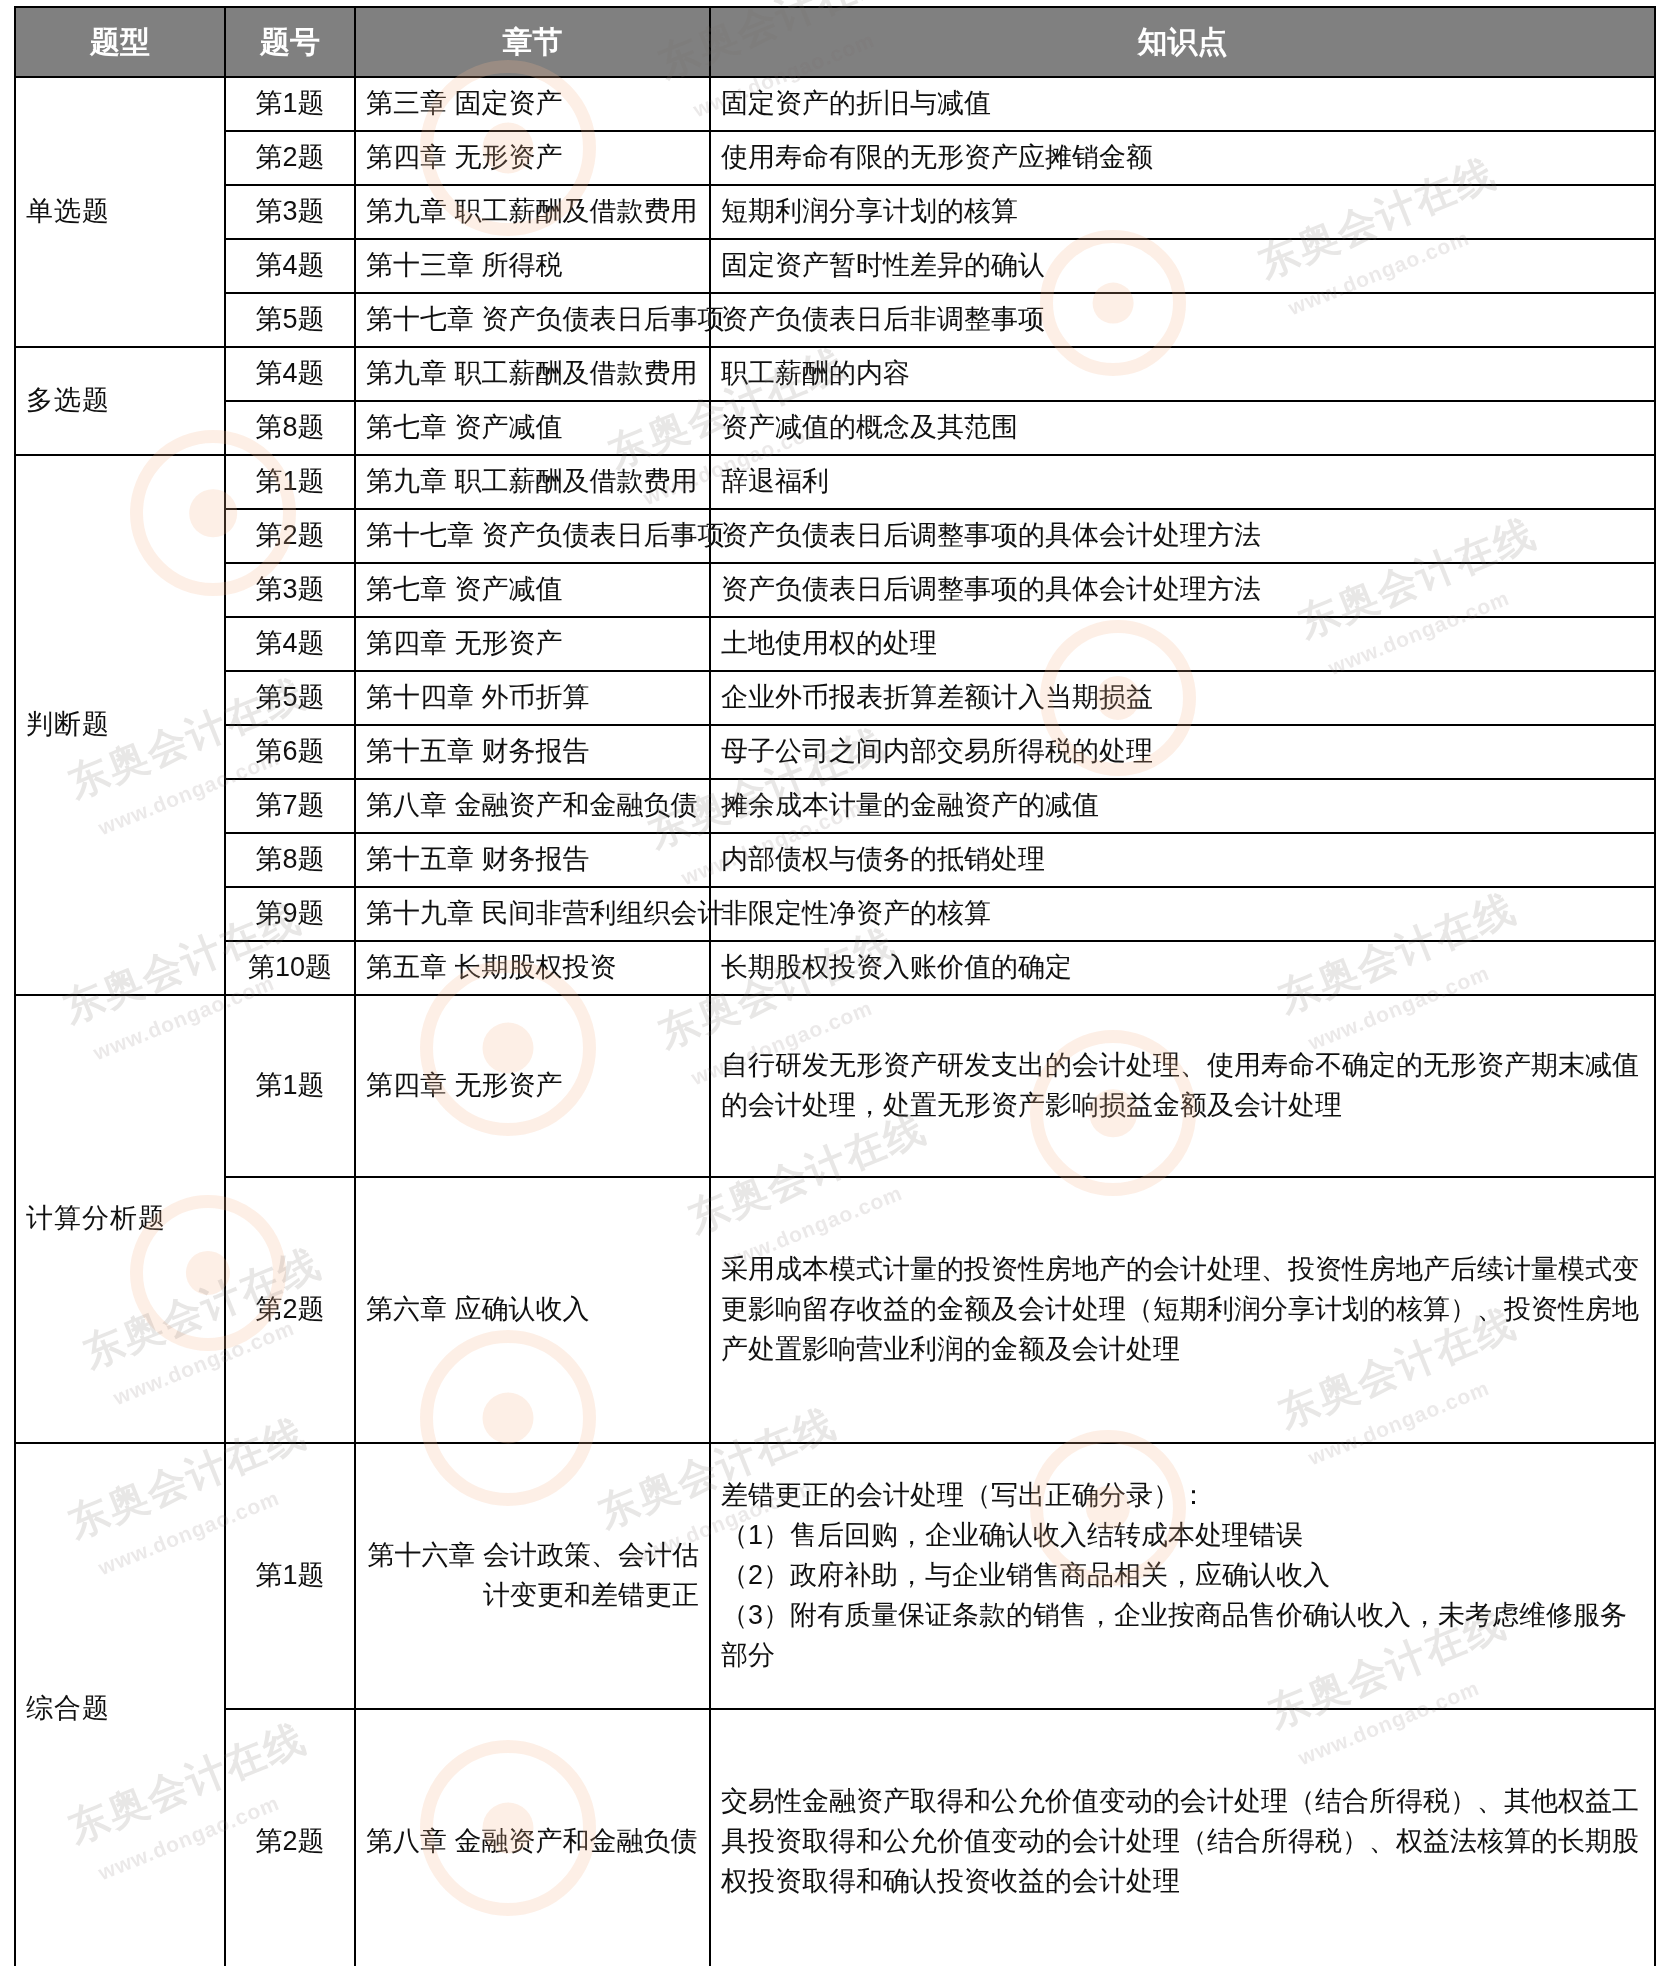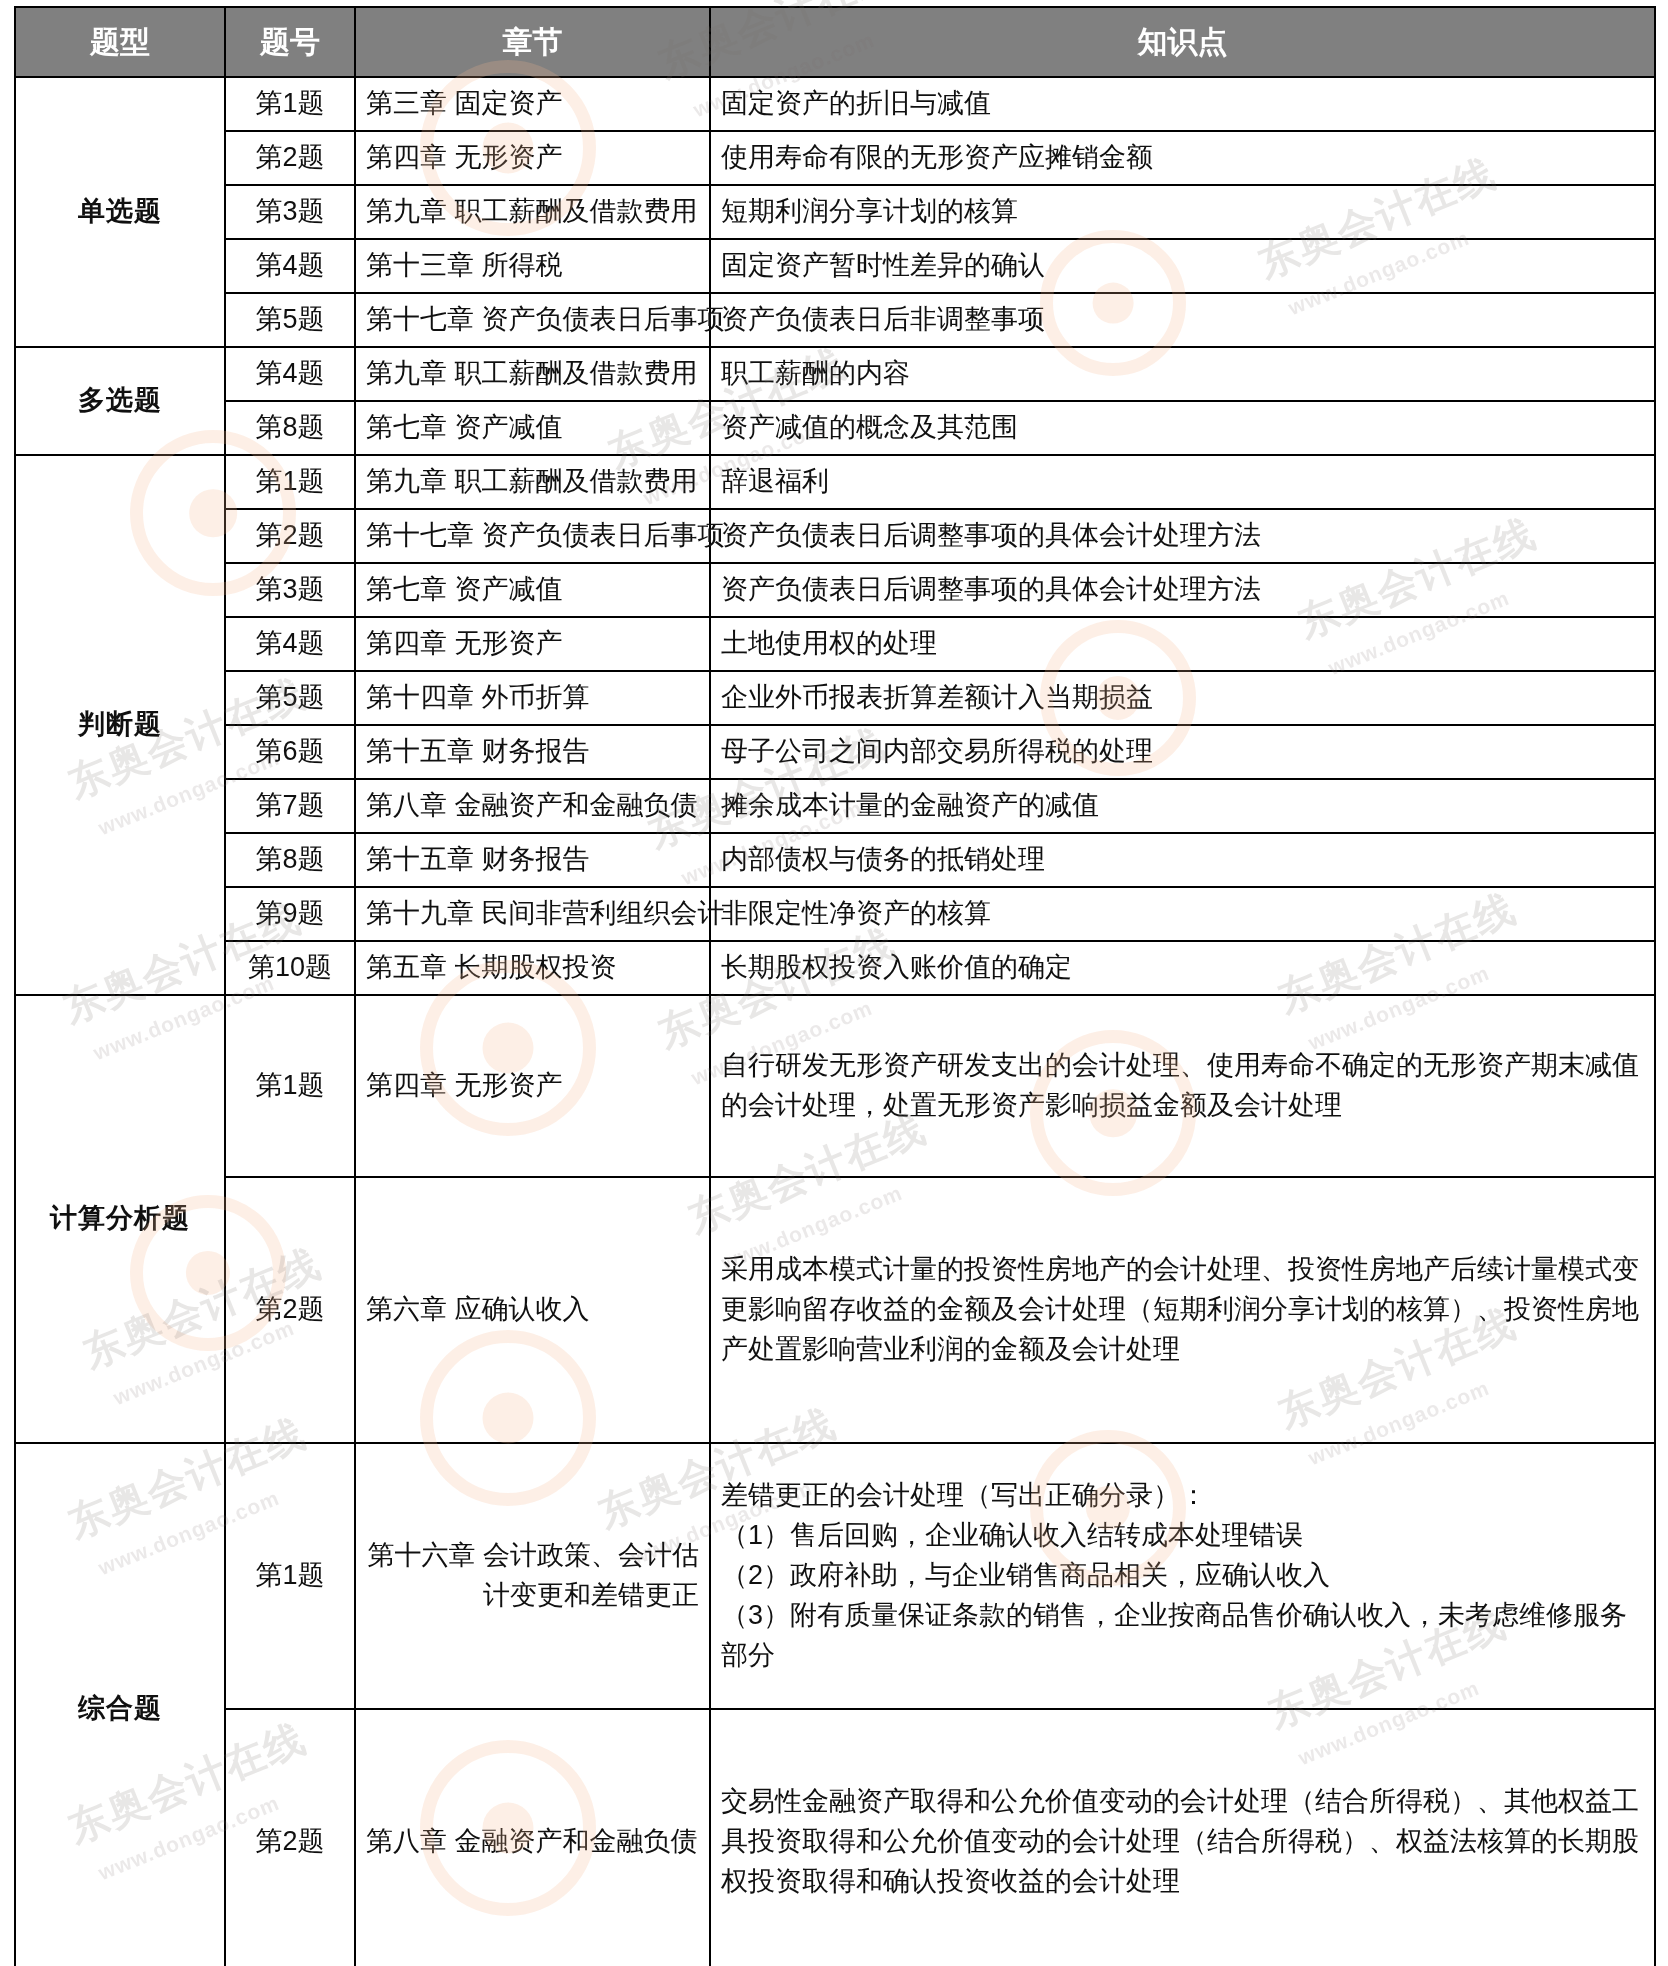--- a/index.html
+++ b/index.html
@@ -76,22 +76,21 @@
     font-size: 30px;
     padding: 12px 10px;
     border-color: #000000;
   }
   col.c-type { width: 210px; }
   col.c-num  { width: 130px; }
   col.c-chap { width: 355px; }
   col.c-know { width: 945px; }
 
   td.cat-cell {
-    text-align: center;
-    font-weight: bold;
+    font-weight: normal;
     font-size: 30px;
     letter-spacing: 1px;
     margin-left: 36px;
   }
   td.num-cell {
     text-align: center;
     font-size: 28px;
     white-space: nowrap;
   }
   td.chap-cell {

